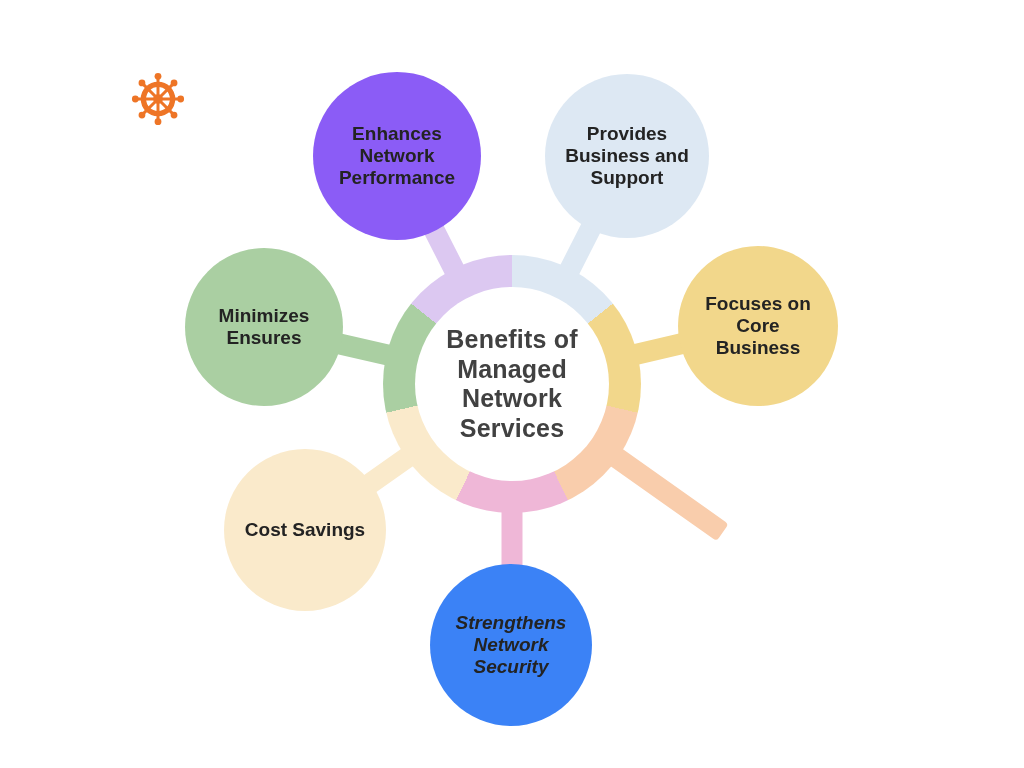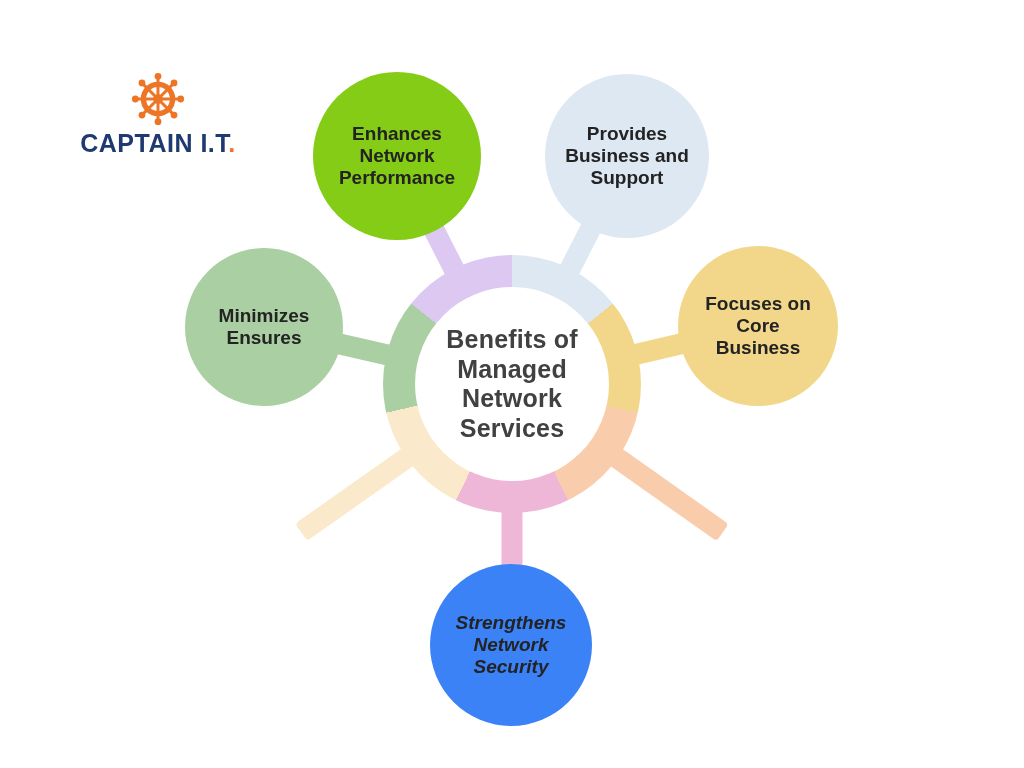--- a/index.html
+++ b/index.html
@@ -89,21 +89,20 @@
         <circle cx="50" cy="8" r="6.3"></circle>
         <circle cx="79.7" cy="20.3" r="6.3"></circle>
         <circle cx="92" cy="50" r="6.3"></circle>
         <circle cx="79.7" cy="79.7" r="6.3"></circle>
         <circle cx="50" cy="92" r="6.3"></circle>
         <circle cx="20.3" cy="79.7" r="6.3"></circle>
         <circle cx="8" cy="50" r="6.3"></circle>
         <circle cx="20.3" cy="20.3" r="6.3"></circle>
       </g>
     </svg>
-    <div class="wordmark"><span>CAPTAIN I.T</span><span class="dot">.</span></div>
   </div>
 
   <div class="connector c0" style="background: rgb(221, 232, 243);"></div>
   <div class="connector c1" style="background: rgb(242, 215, 139);"></div>
   <div class="connector c2" style="background: rgb(249, 205, 172);"></div>
   <div class="connector c3" style="background: rgb(239, 183, 215);"></div>
   <div class="connector c4" style="background: rgb(250, 234, 203);"></div>
   <div class="connector c5" style="background: rgb(170, 207, 162);"></div>
   <div class="connector c6" style="background: rgb(220, 200, 241);"></div>
 
@@ -124,23 +123,26 @@
   <div class="node n1" style="background: rgb(242, 215, 139);">
       <span class="label">Focuses on
 Core
 Business</span>
     </div>
   <div class="node n3" style="background: #3b82f6; font-style: italic;">
       <span class="label">Strengthens
 Network
 Security</span>
     </div>
+  <div class="node n4" style="background: rgb(250, 234, 203);">
+      <span class="label">Cost Savings</span>
+    </div>
   <div class="node n5" style="background: rgb(170, 207, 162);">
       <span class="label">Minimizes
 Ensures</span>
     </div>
-  <div class="node n6" style="background: #84cc16;">
+  <div class="node n6" style="background: #8b5cf6;">
       <span class="label">Enhances
 Network
 Performance</span>
     </div>
 
 </div>
 
 </body></html>

